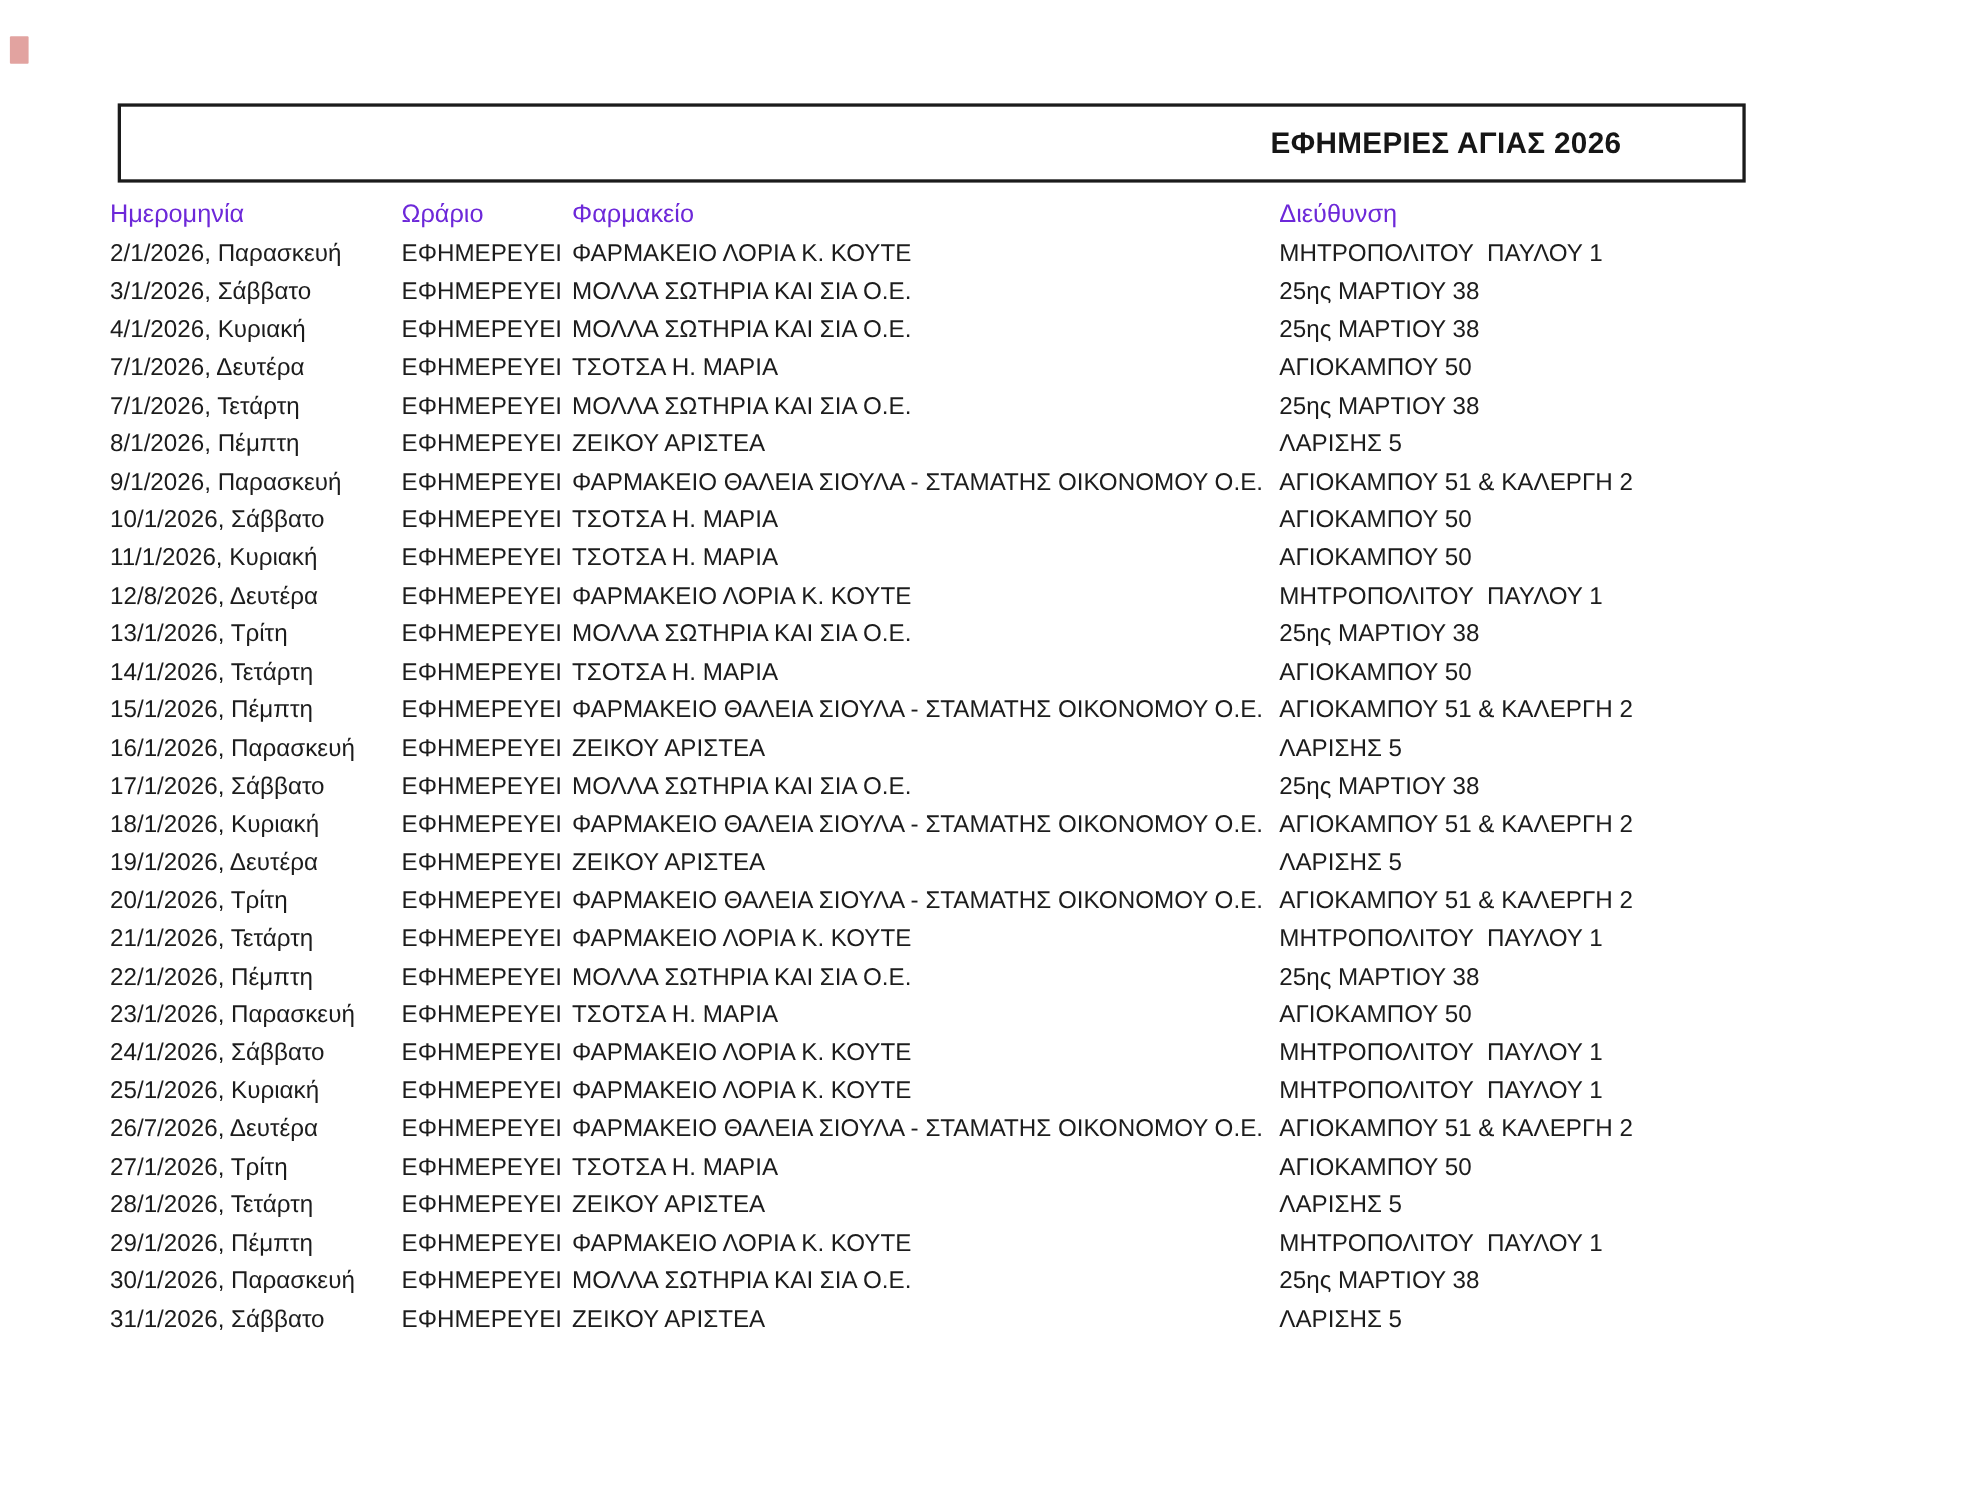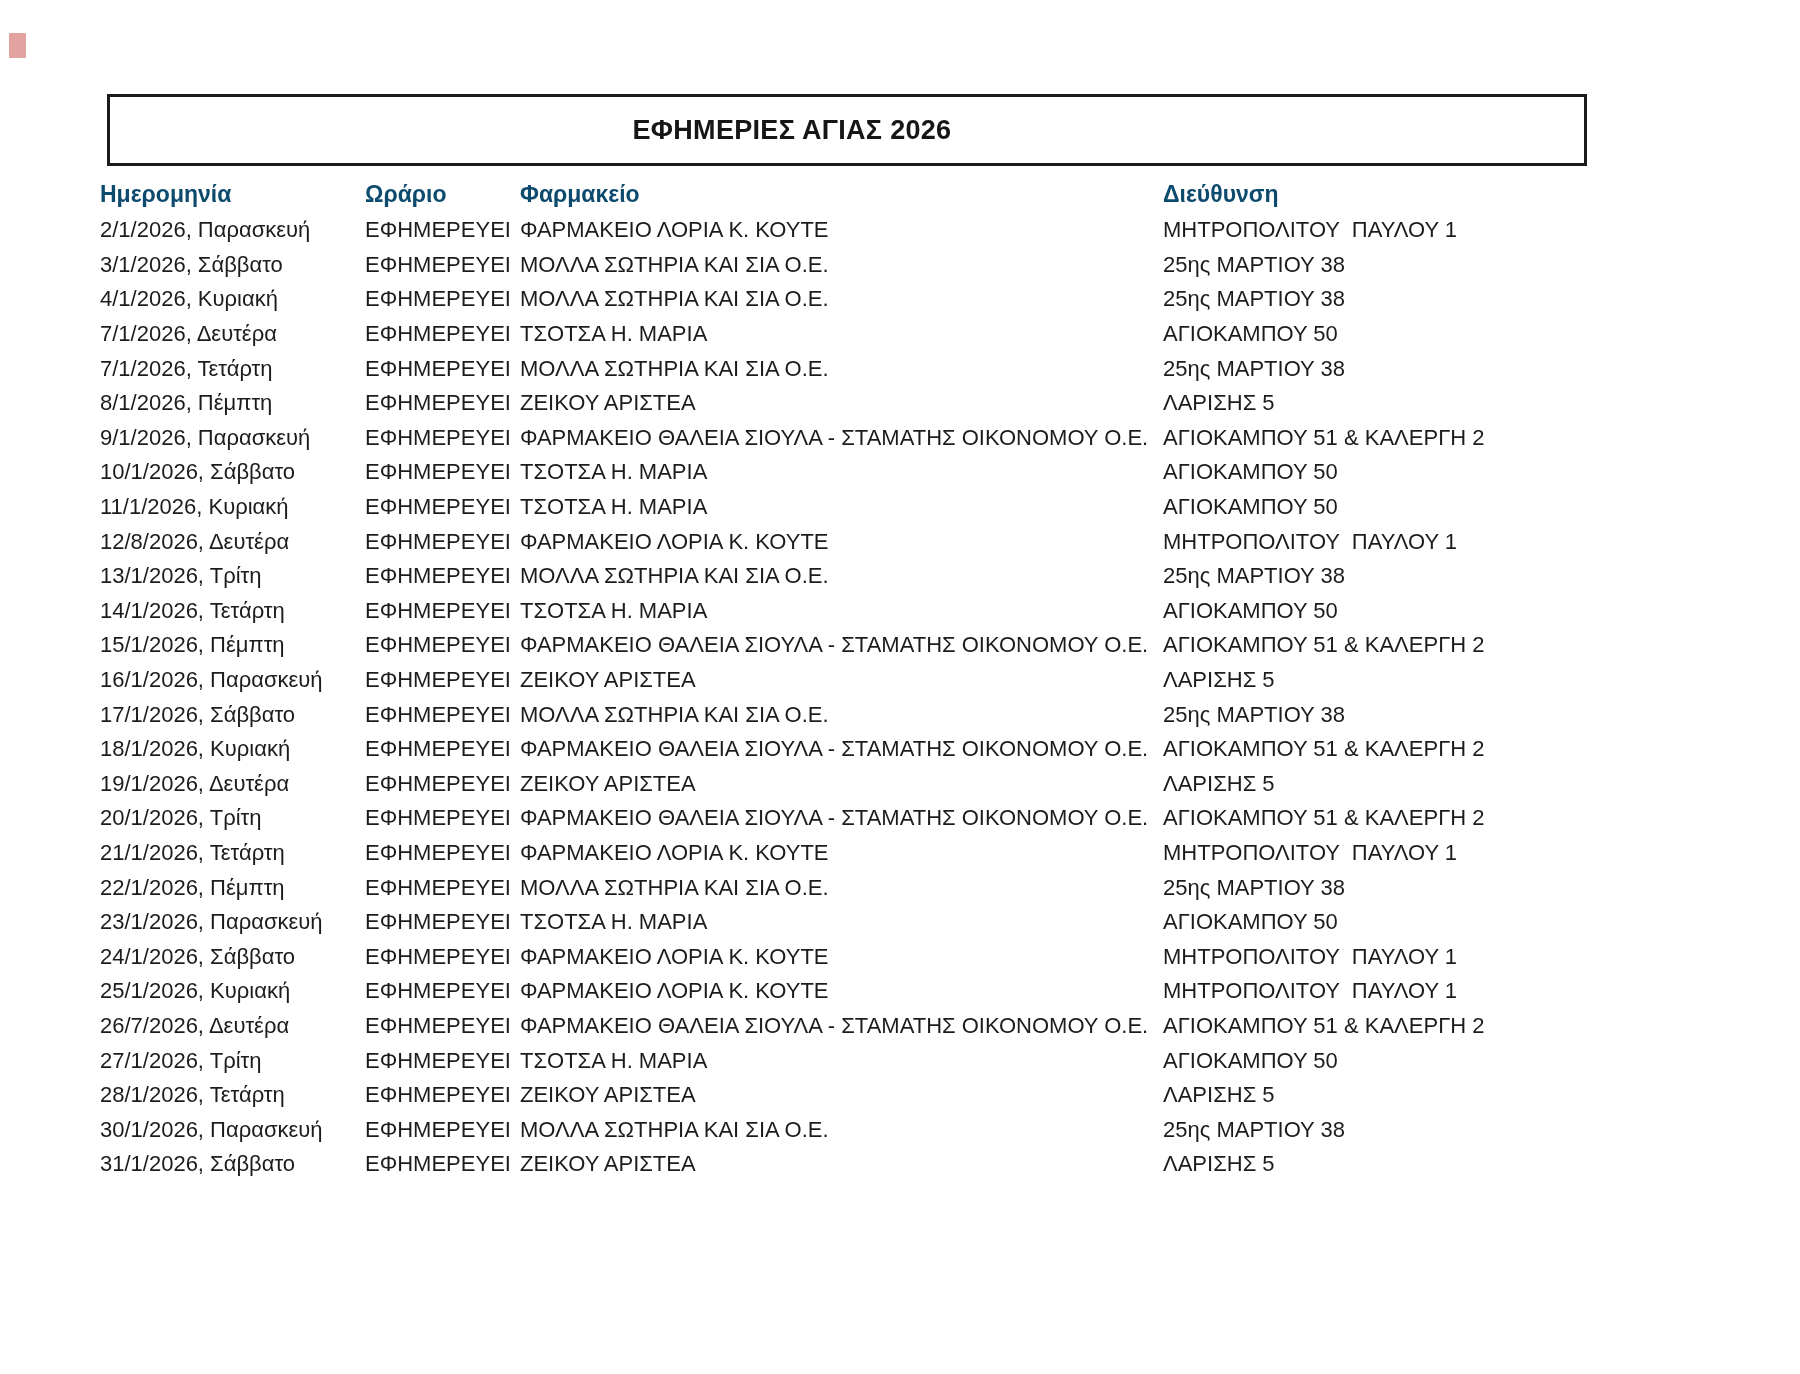--- a/index.html
+++ b/index.html
@@ -23,21 +23,21 @@
     border-radius:1px;
   }
   .title-box {
     position:absolute;
     left:107px; top:94px;
     width:1480px; height:72px;
     border:3px solid #1b1b1b;
     box-sizing:border-box;
     display:flex;
     align-items:center;
-    justify-content:center;
+    justify-content:flex-end;
     padding-right:110px;
     background:#ffffff;
   }
   .title-box h1 {
     margin:0;
     font-size:27px;
     font-weight:bold;
     letter-spacing:0.3px;
     color:#161616;
   }
@@ -53,24 +53,24 @@
   table.schedule col.c-pharmacy { width:643px; }
   table.schedule col.c-address  { width:537px; }
   table.schedule th, table.schedule td {
     text-align:left;
     padding:0;
     vertical-align:middle;
     white-space:pre;
     overflow:visible;
   }
   table.schedule th {
-    font-weight:bold;
+    font-weight:normal;
     font-size:23px;
     height:37px;
-    color:#0c4a6e;
+    color:#6d28d9;
   }
   table.schedule td {
     font-size:22px;
     height:34.6px;
     color:#1c1c1c;
   }
 </style>
 </head>
 <body>
 
@@ -248,20 +248,26 @@
           <td>ΤΣΟΤΣΑ Η. ΜΑΡΙΑ</td>
           <td>ΑΓΙΟΚΑΜΠΟΥ 50</td>
         </tr>
         <tr>
           <td>28/1/2026, Τετάρτη</td>
           <td>ΕΦΗΜΕΡΕΥΕΙ</td>
           <td>ΖΕΙΚΟΥ ΑΡΙΣΤΕΑ</td>
           <td>ΛΑΡΙΣΗΣ 5</td>
         </tr>
         <tr>
+          <td>29/1/2026, Πέμπτη</td>
+          <td>ΕΦΗΜΕΡΕΥΕΙ</td>
+          <td>ΦΑΡΜΑΚΕΙΟ ΛΟΡΙΑ Κ. ΚΟΥΤΕ</td>
+          <td>ΜΗΤΡΟΠΟΛΙΤΟΥ  ΠΑΥΛΟΥ 1</td>
+        </tr>
+        <tr>
           <td>30/1/2026, Παρασκευή</td>
           <td>ΕΦΗΜΕΡΕΥΕΙ</td>
           <td>ΜΟΛΛΑ ΣΩΤΗΡΙΑ ΚΑΙ ΣΙΑ Ο.Ε.</td>
           <td>25ης ΜΑΡΤΙΟΥ 38</td>
         </tr>
         <tr>
           <td>31/1/2026, Σάββατο</td>
           <td>ΕΦΗΜΕΡΕΥΕΙ</td>
           <td>ΖΕΙΚΟΥ ΑΡΙΣΤΕΑ</td>
           <td>ΛΑΡΙΣΗΣ 5</td>

